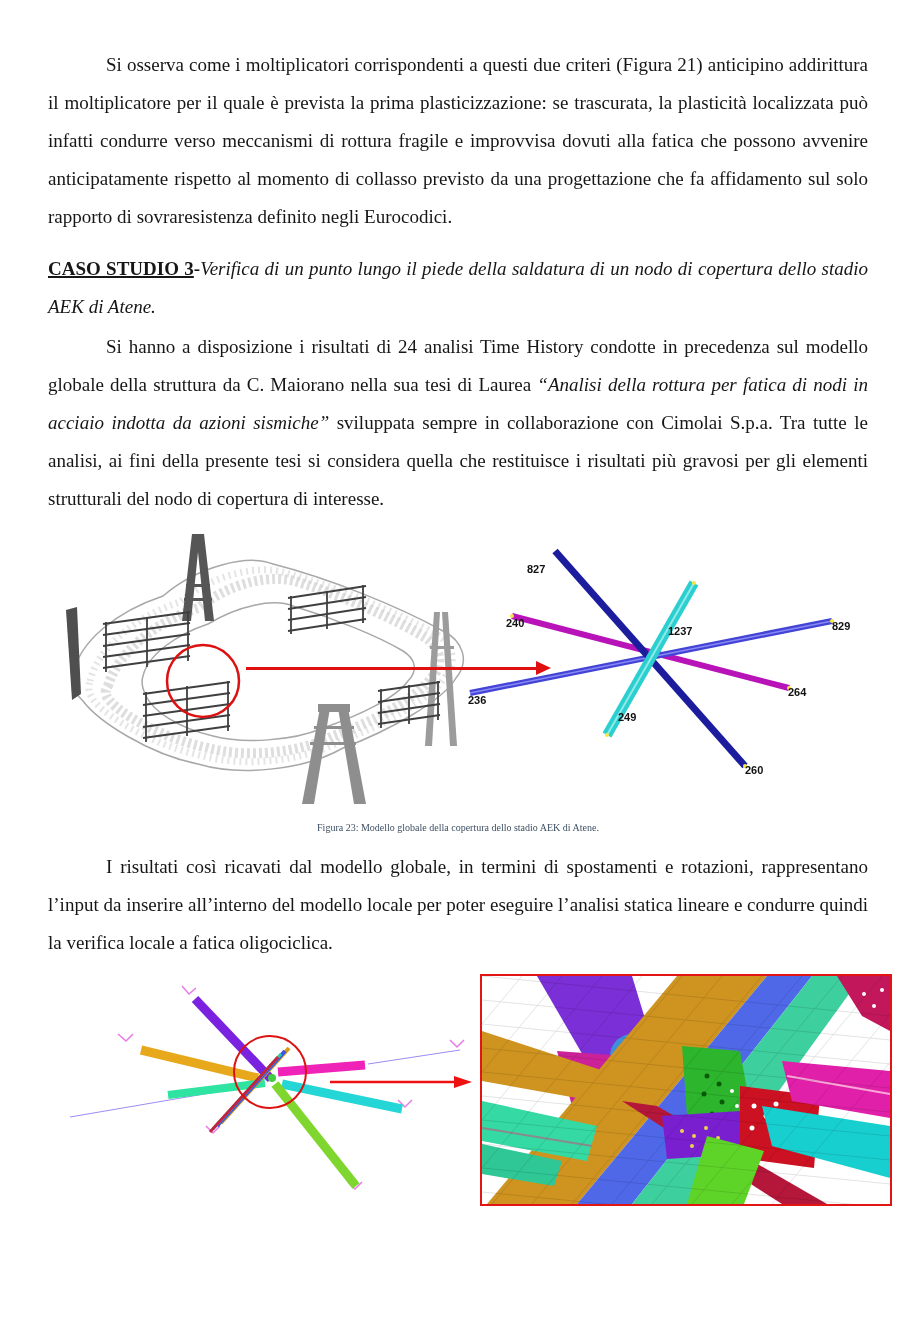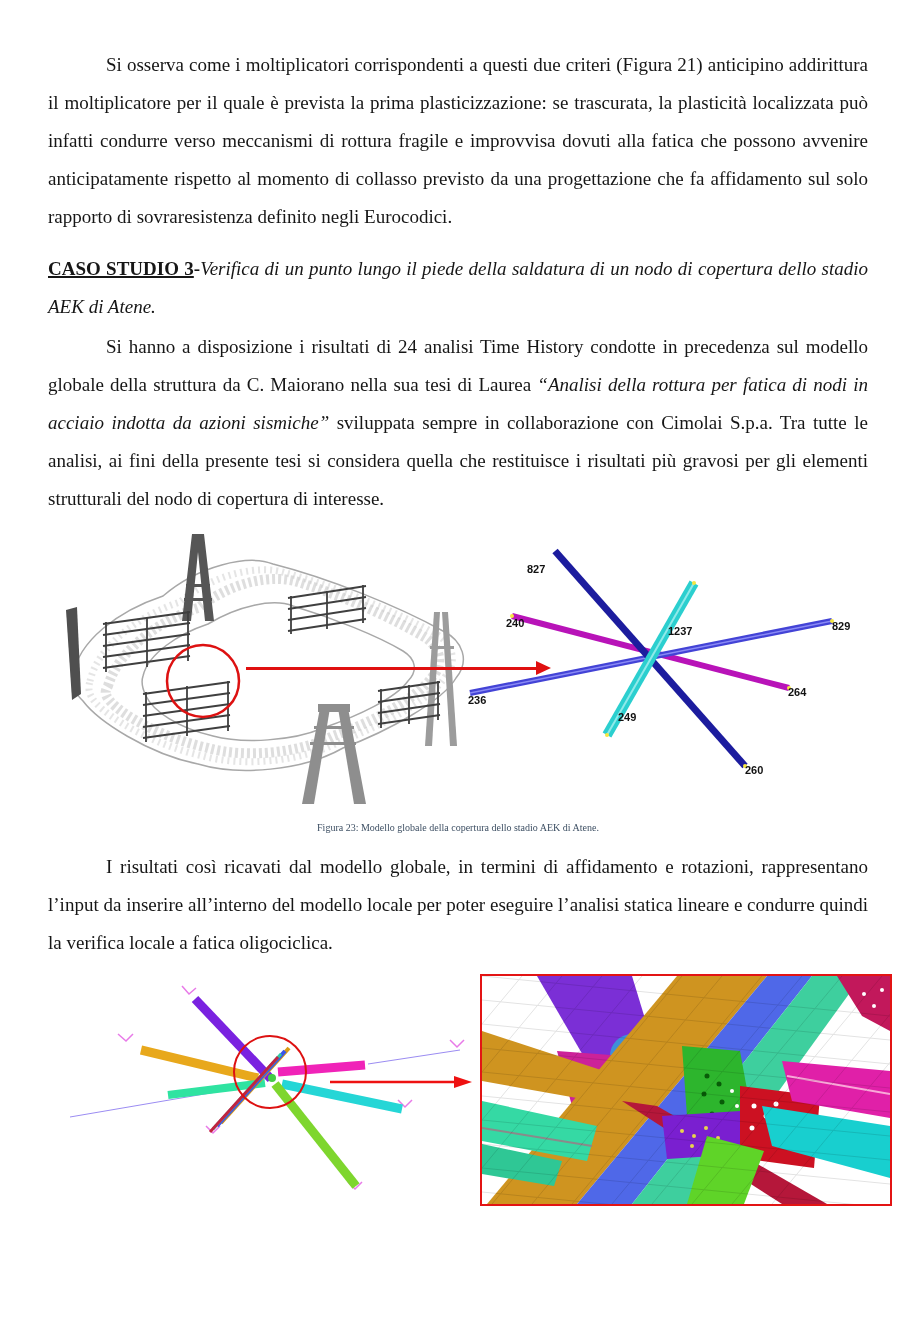--- a/index.html
+++ b/index.html
@@ -138,21 +138,21 @@
       <text x="156" y="193">249</text>
       <text x="283" y="246">260</text>
     </svg>
 
     <div class="connector" style="top:141px;left:198px;width:292px;"></div>
     <div class="arrowhead" style="top:135px;left:488px;"></div>
   </div>
 
   <p class="caption">Figura 23: Modello globale della copertura dello stadio AEK di Atene.</p>
 
-  <p class="para">I risultati così ricavati dal modello globale, in termini di affidamento e rotazioni, rappresentano l’input da inserire all’interno del modello locale per poter eseguire l’analisi statica lineare e condurre quindi la verifica locale a fatica oligociclica.</p>
+  <p class="para">I risultati così ricavati dal modello globale, in termini di spostamenti e rotazioni, rappresentano l’input da inserire all’interno del modello locale per poter eseguire l’analisi statica lineare e condurre quindi la verifica locale a fatica oligociclica.</p>
 
   <div class="fig fig24">
 
     <svg class="abs" style="left:20px;top:0;" width="406" height="242" viewBox="0 0 406 242">
       <line x1="2" y1="145" x2="195" y2="112" stroke="#9b8cf2" stroke-width="1"></line>
       <line x1="300" y1="92" x2="392" y2="78" stroke="#9b8cf2" stroke-width="1"></line>
       <g stroke="#e87ae8" stroke-width="1.5" fill="none">
         <polyline points="114,14 121,22 128,16"></polyline>
         <polyline points="50,62 58,69 65,62"></polyline>
         <polyline points="382,68 389,75 396,68"></polyline>

